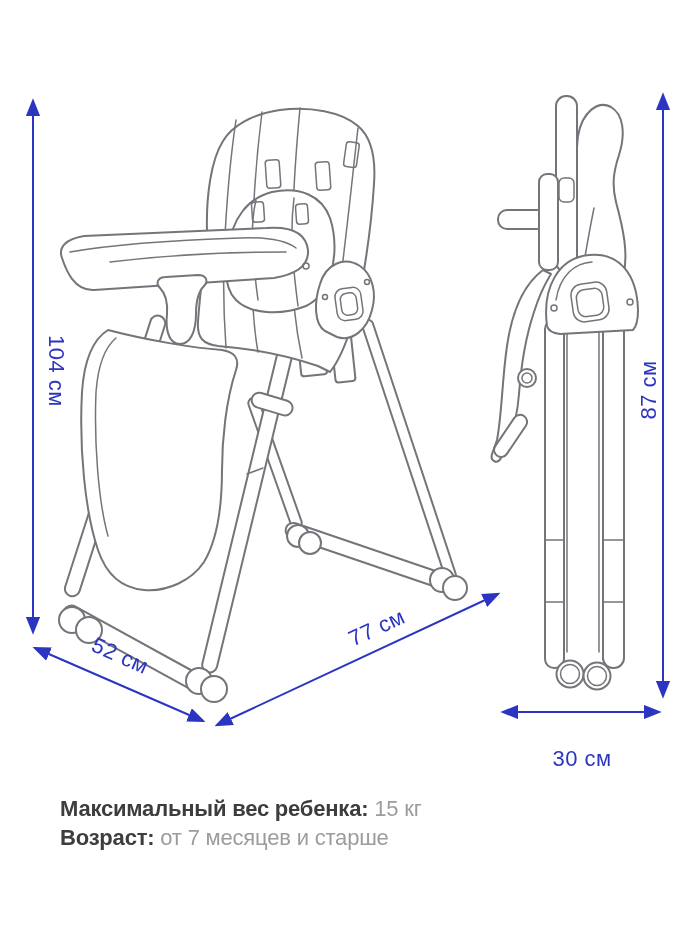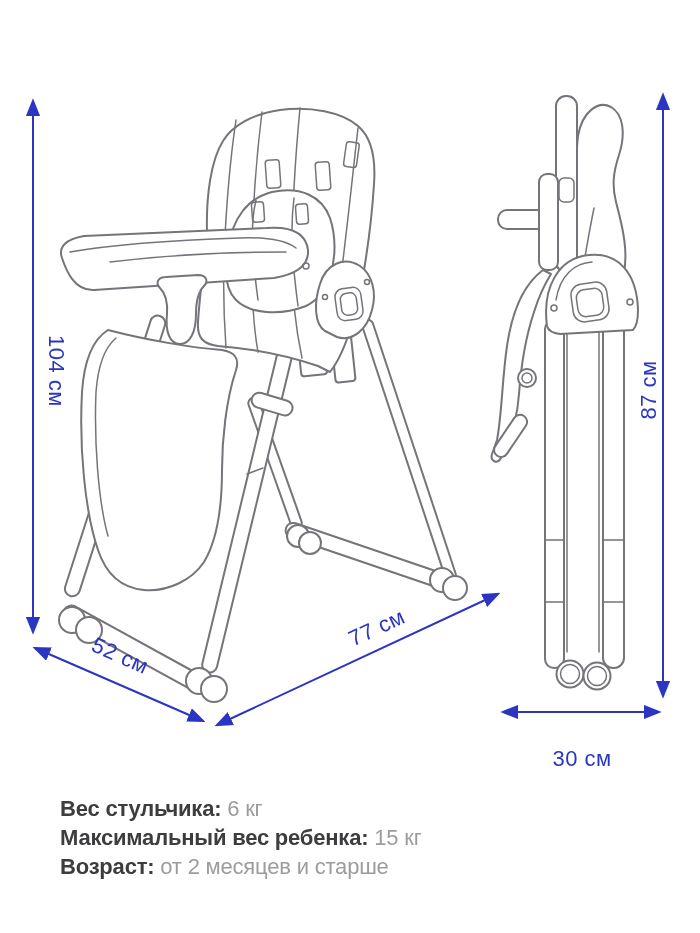--- a/index.html
+++ b/index.html
@@ -137,26 +137,22 @@
   </svg>
 
   <div class="dim-label" style="left:56px;top:371px;transform:translate(-50%,-50%) rotate(90deg);">104 см</div>
   <div class="dim-label" style="left:120px;top:656px;transform:translate(-50%,-50%) rotate(24deg);">52 см</div>
   <div class="dim-label" style="left:377px;top:628px;transform:translate(-50%,-50%) rotate(-25deg);">77 см</div>
   <div class="dim-label" style="left:649px;top:390px;transform:translate(-50%,-50%) rotate(-90deg);">87 см</div>
   <div class="dim-label" style="left:582px;top:759px;transform:translate(-50%,-50%);">30 см</div>
 
   <div class="specs">
     <div class="spec-row">
-      <span class="spec-label">Вес стульчика:</span>
-      <span class="spec-value">6 кг</span>
-    </div>
-    <div class="spec-row">
       <span class="spec-label">Максимальный вес ребенка:</span>
       <span class="spec-value">15 кг</span>
     </div>
     <div class="spec-row">
       <span class="spec-label">Возраст:</span>
-      <span class="spec-value">от 2 месяцев и старше</span>
+      <span class="spec-value">от 7 месяцев и старше</span>
     </div>
   </div>
 
 </div>
 
 </body></html>

